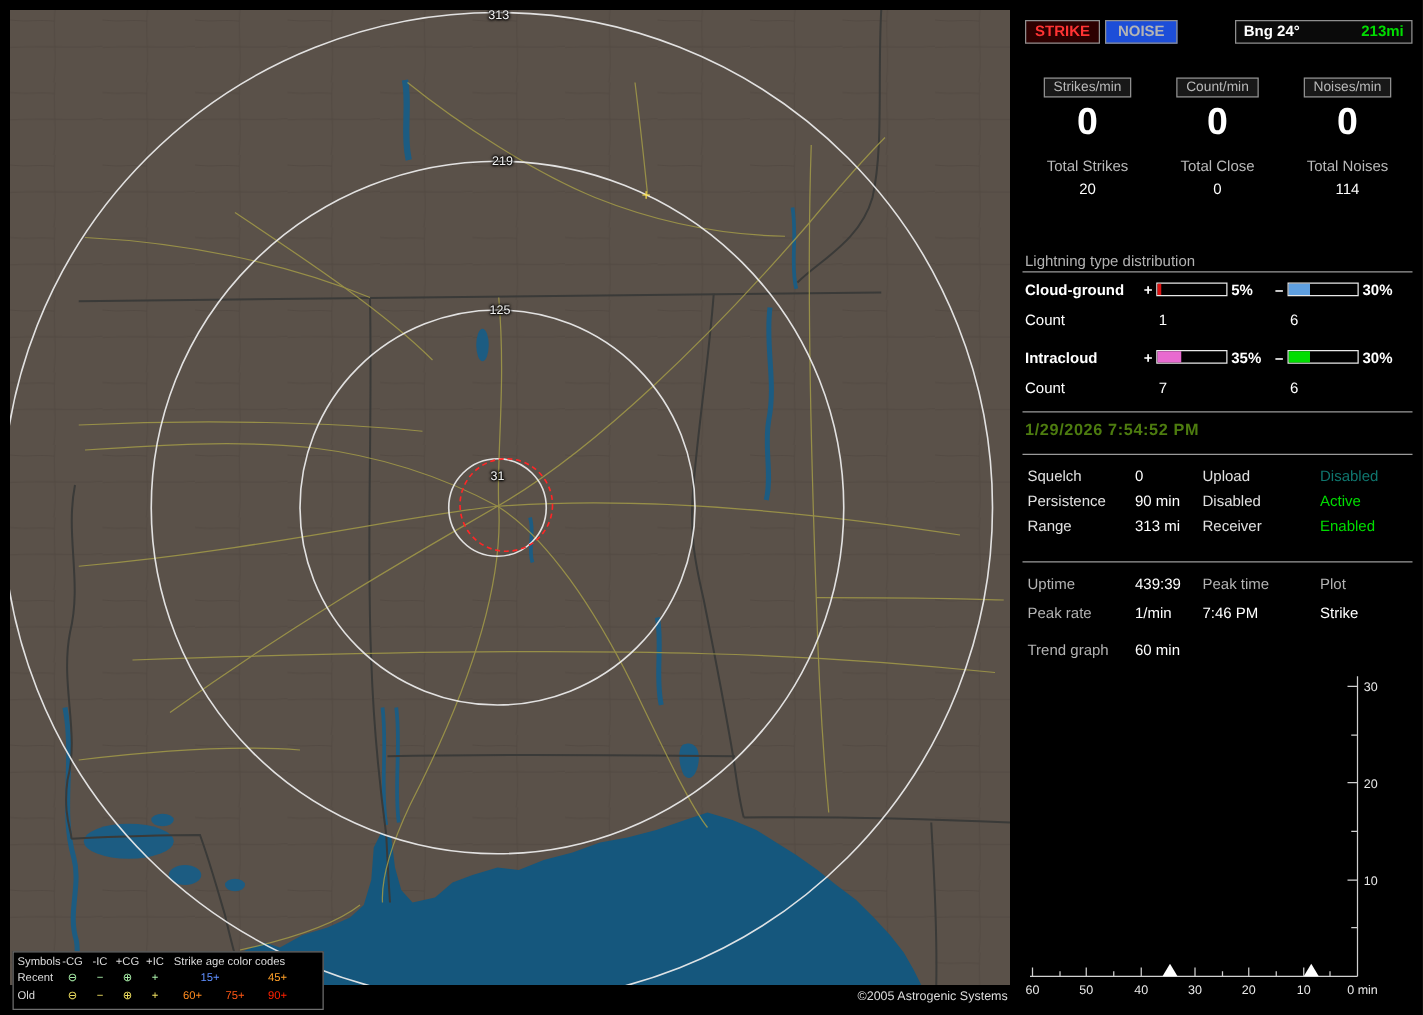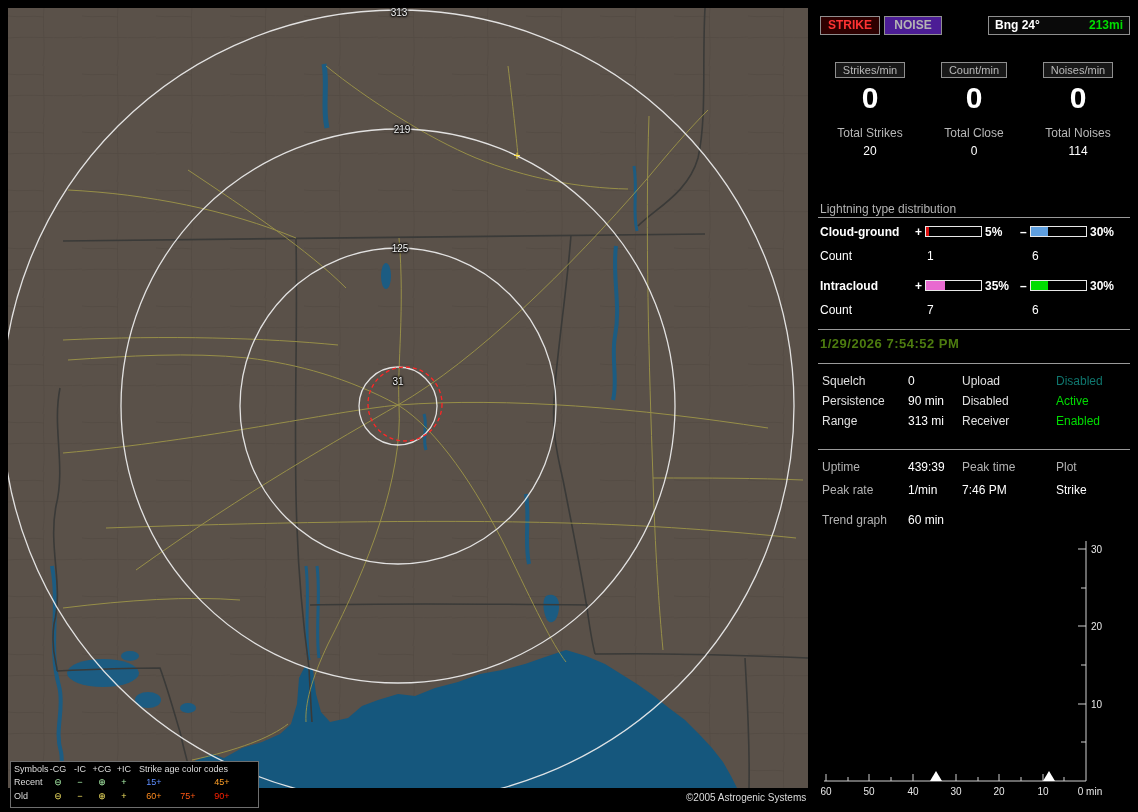--- a/index.html
+++ b/index.html
@@ -8,26 +8,26 @@
   .map{position:absolute;left:8px;top:8px;width:800px;height:780px;background:#5a5149;overflow:hidden;}
   .ring-label{position:absolute;transform:translateX(-50%);font-size:10px;color:#f2f2f2;text-shadow:0 1px 2px #000,0 -1px 2px #000,1px 0 2px #000,-1px 0 2px #000;}
   .copyright{position:absolute;left:686px;top:792px;font-size:10px;color:#dcdcdc;}
   
   .legend{position:absolute;left:10px;top:761px;width:247px;height:45px;background:#000;border:1px solid #6e6e6e;font-size:9px;color:#ddd;}
   .legend span{position:absolute;white-space:nowrap;line-height:11px;}
   .lg-col{width:22px;text-align:center;}
   .lg-age{width:26px;text-align:center;}
   .sym-recent{color:#aaf0aa;}
   .sym-old{color:#f0e060;}
-  .age-15{color:#5f8fff;} .age-30{color:#ffe43a;margin-top:39px;} .age-45{color:#ffa028;}
+  .age-15{color:#5f8fff;margin-left:14px;} .age-30{color:#ffe43a;margin-top:39px;} .age-45{color:#ffa028;}
   .age-60{color:#ff8b1e;} .age-75{color:#ff5714;} .age-90{color:#ff2000;}
   
   .panel{position:absolute;left:818px;top:0;width:312px;height:812px;color:#fff;font-size:12px;}
   .panel .abs{position:absolute;white-space:nowrap;}
-  .btn{position:absolute;height:17px;line-height:17px;text-align:center;border:1px solid #8f8f8f;background:#4c1d95;font-weight:bold;font-size:12px;cursor:pointer;}
+  .btn{position:absolute;height:17px;line-height:17px;text-align:center;border:1px solid #8f8f8f;background:#1d4ed8;font-weight:bold;font-size:12px;cursor:pointer;}
   .strike-btn{color:#ff3333;background:#2d0000;}
   .noise-btn{color:#b4b4b4;}
   .bng-box{position:absolute;height:17px;line-height:17px;border:1px solid #8f8f8f;background:#0a0a0a;display:flex;justify-content:space-between;padding:0 6px;font-weight:bold;}
   .rate-col{position:absolute;top:62px;width:104px;text-align:center;}
   .rate-box{display:inline-block;border:1px solid #8f8f8f;background:#181818;color:#b8b8b8;font-size:11px;padding:1px 7px;cursor:pointer;}
   .rate-value{font-size:30px;font-weight:bold;color:#fff;margin-top:4px;line-height:32px;}
   .total-label{color:#b8b8b8;font-size:12px;margin-top:12px;}
   .total-value{color:#fff;font-size:12px;margin-top:4px;}
   .hline{position:absolute;height:1px;background:#9a9a9a;width:312px;left:0;}
   .glabel{color:#b2b2b2;}

